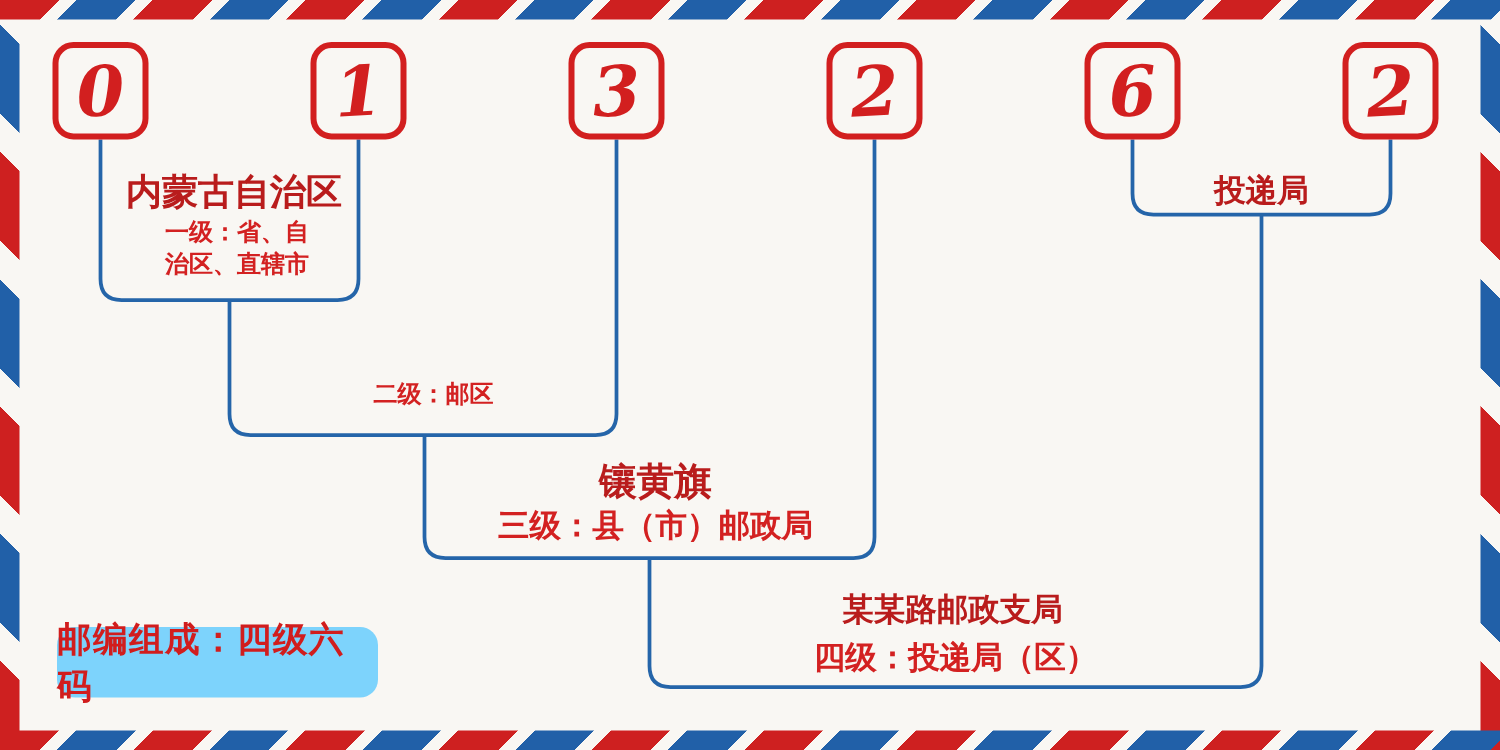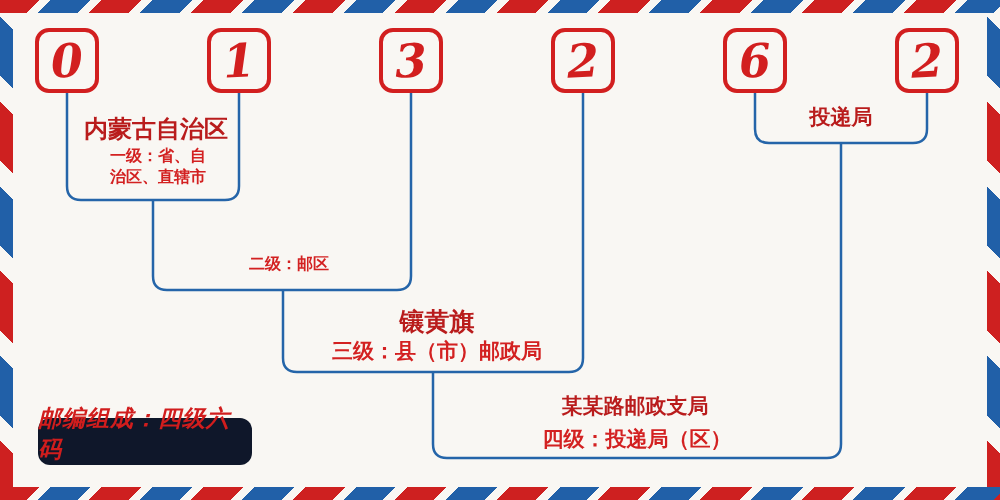--- a/index.html
+++ b/index.html
@@ -38,22 +38,22 @@
   .connectors path{fill:none;stroke:#2565a9;stroke-width:2.5px;}
   
   .lbl{position:absolute;transform:translateX(-50%);white-space:pre-line;
        text-align:center;font-weight:bold;line-height:1.3;}
   .lbl.blue{color:#b91c1c;font-family:"Liberation Serif","DejaVu Serif",serif;}
   .lbl.red{color:#d32121;font-family:"Liberation Sans","DejaVu Sans",sans-serif;}
   .f24{font-size:24px;} .f25{font-size:25px;} .f21{font-size:21px;} .f20{font-size:16px;}
   
   .badge{
     position:absolute;left:38px;top:418px;width:214px;height:47px;
-    background:#0f172a;border-radius:12px;
-    display:flex;align-items:flex-end;justify-content:center;font-style:italic;
+    background:#7dd3fc;border-radius:12px;
+    display:flex;align-items:center;justify-content:center;
   }
   .badge span{
     color:#d11d1d;font-weight:bold;font-size:23px;letter-spacing:1px;
     font-family:"Liberation Sans","DejaVu Sans",sans-serif;
   }
 </style>
 </head>
 <body>
 
 <div class="stage">
@@ -95,19 +95,19 @@
 治区、直辖市</div>
 
   <div class="lbl red f20" style="left:289px;top:254px">二级：邮区</div>
 
   <div class="lbl red f21" style="left:437px;top:337px">三级：县（市）邮政局</div>
   <div class="lbl blue f25" style="left:437px;top:306px">镶黄旗</div>
 
   <div class="lbl red f21" style="left:637px;top:425px">四级：投递局（区）</div>
   <div class="lbl blue f21" style="left:635px;top:393px">某某路邮政支局</div>
 
-  <div class="lbl blue f21" style="left:841px;top:104px">投递局</div>
+  <div class="lbl blue f21" style="left:841px;top:114px">投递局</div>
 
   <div class="badge">
     <span>邮编组成：四级六码</span>
   </div>
 
 </div>
 
 </body></html>

